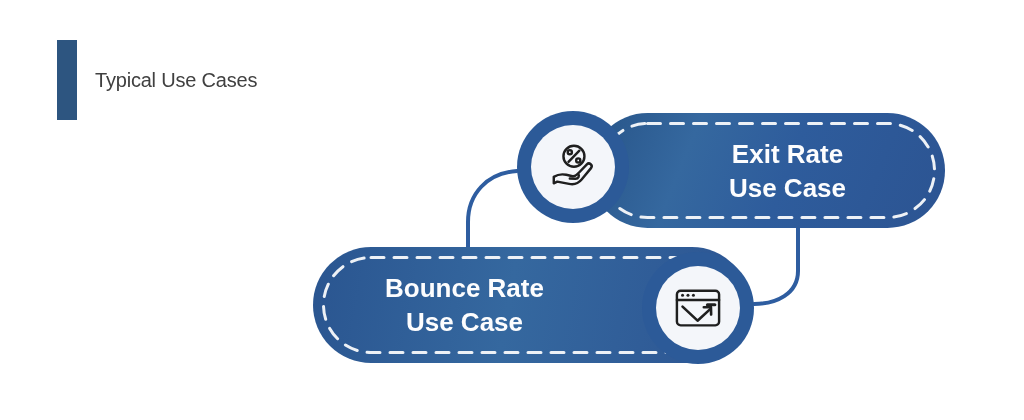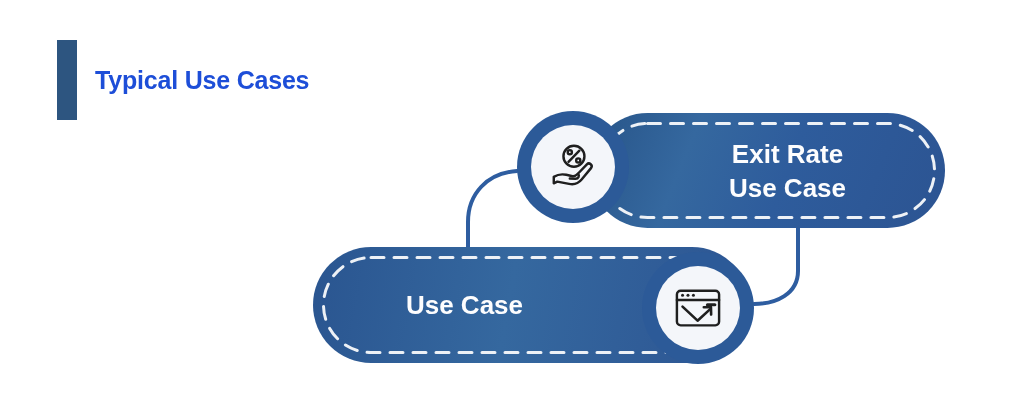--- a/index.html
+++ b/index.html
@@ -17,21 +17,21 @@
   .title-block{
     position:absolute;left:57px;top:40px;height:80px;
     display:flex;align-items:center;
   }
   .accent-bar{
     width:20px;height:80px;
     background:#2d5580;
     margin-right:18px;
   }
   .page-title{
-    font-size:25px;font-weight:bold;color:#1d4ed8;
+    font-size:20px;font-weight:normal;color:#404040;
     letter-spacing:-0.2px;white-space:nowrap;
   }
   
   .connectors{
     position:absolute;left:0;top:0;width:1024px;height:420px;
     z-index:1;pointer-events:none;
   }
   
   .pill{
     position:absolute;z-index:2;
@@ -98,20 +98,21 @@
       <span>Exit Rate</span>
       <span>Use Case</span>
     </div>
   </div>
 
   <div class="pill pill-bounce">
     <svg class="dash-outline" viewBox="0 0 437 116">
       <rect x="10.5" y="10.5" width="416" height="95" rx="47.5" fill="none" stroke="#edf1f6" stroke-width="3" stroke-linecap="round" stroke-dasharray="13 10"></rect>
     </svg>
     <div class="pill-text">
+      <span>Bounce Rate</span>
       <span>Use Case</span>
     </div>
   </div>
 
   <div class="icon-circle icon-circle-exit">
     <div class="icon-inner">
       <svg width="60" height="60" viewBox="0 0 64 64" fill="none" stroke="#1f1f1f" stroke-width="2.6" stroke-linejoin="round" stroke-linecap="round">
         <circle cx="33" cy="20.5" r="11.2"></circle>
         <circle cx="28.6" cy="16.2" r="2.2"></circle>
         <circle cx="37.6" cy="25" r="2.2"></circle>

